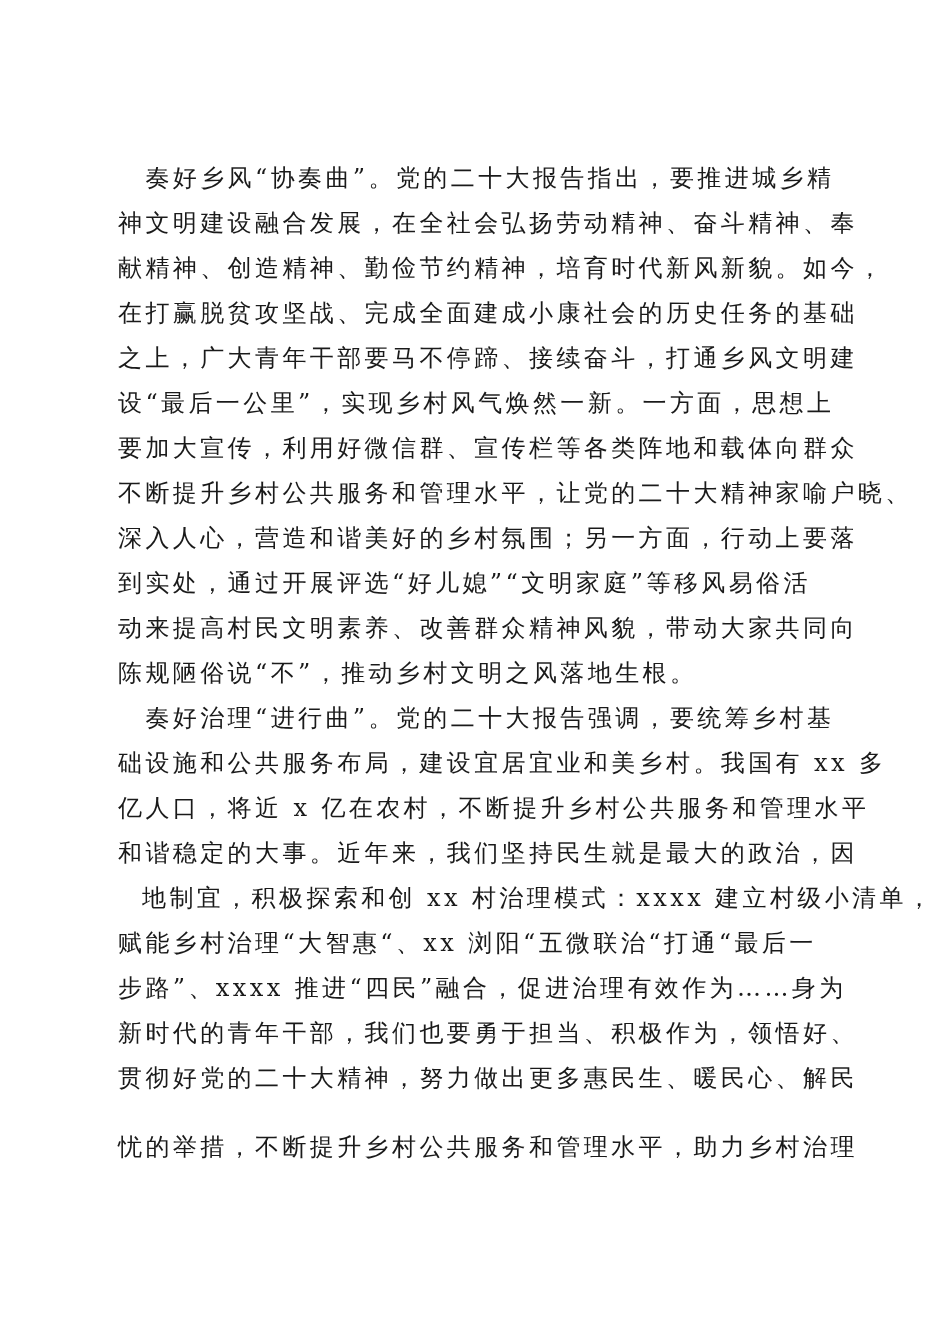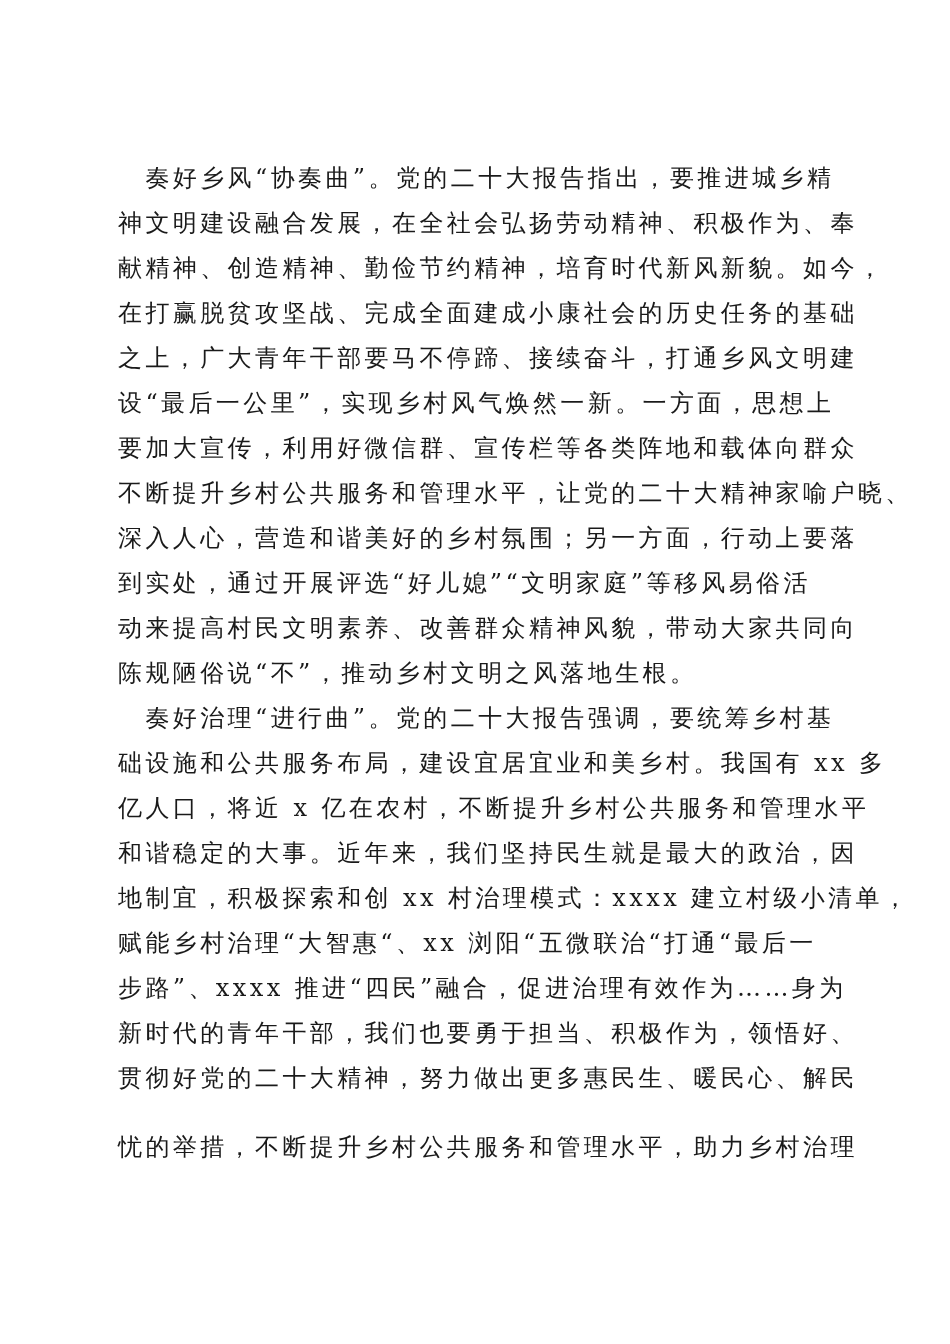--- a/index.html
+++ b/index.html
@@ -15,37 +15,37 @@
     white-space:nowrap;
     letter-spacing:3.4px;
   }
 </style>
 </head>
 <body>
 
 <div class="page">
   <div>
     <div class="line" style="top:147px;">　奏好乡风“协奏曲”。党的二十大报告指出，要推进城乡精</div>
-    <div class="line" style="top:192px;">神文明建设融合发展，在全社会弘扬劳动精神、积极作为、奉</div>
+    <div class="line" style="top:192px;">神文明建设融合发展，在全社会弘扬劳动精神、奋斗精神、奉</div>
     <div class="line" style="top:237px;">献精神、创造精神、勤俭节约精神，培育时代新风新貌。如今，</div>
     <div class="line" style="top:282px;">在打赢脱贫攻坚战、完成全面建成小康社会的历史任务的基础</div>
     <div class="line" style="top:327px;">之上，广大青年干部要马不停蹄、接续奋斗，打通乡风文明建</div>
     <div class="line" style="top:372px;">设“最后一公里”，实现乡村风气焕然一新。一方面，思想上</div>
     <div class="line" style="top:417px;text-align:right;">要加大宣传，利用好微信群、宣传栏等各类阵地和载体向群众</div>
     <div class="line" style="top:462px;">不断提升乡村公共服务和管理水平，让党的二十大精神家喻户晓、</div>
     <div class="line" style="top:507px;">深入人心，营造和谐美好的乡村氛围；另一方面，行动上要落</div>
     <div class="line" style="top:552px;">到实处，通过开展评选“好儿媳”“文明家庭”等移风易俗活</div>
     <div class="line" style="top:597px;">动来提高村民文明素养、改善群众精神风貌，带动大家共同向</div>
     <div class="line" style="top:642px;">陈规陋俗说“不”，推动乡村文明之风落地生根。</div>
   </div>
   <div>
     <div class="line" style="top:687px;">　奏好治理“进行曲”。党的二十大报告强调，要统筹乡村基</div>
     <div class="line" style="top:732px;">础设施和公共服务布局，建设宜居宜业和美乡村。我国有 xx 多</div>
     <div class="line" style="top:777px;">亿人口，将近 x 亿在农村，不断提升乡村公共服务和管理水平</div>
     <div class="line" style="top:822px;">和谐稳定的大事。近年来，我们坚持民生就是最大的政治，因</div>
-    <div class="line" style="top:867px;">地制宜，积极探索和创 xx 村治理模式：xxxx 建立村级小清单，</div>
+    <div class="line" style="top:867px;margin-left:24px;">地制宜，积极探索和创 xx 村治理模式：xxxx 建立村级小清单，</div>
     <div class="line" style="top:912px;">赋能乡村治理“大智惠“、xx 浏阳“五微联治“打通“最后一</div>
     <div class="line" style="top:957px;">步路”、xxxx 推进“四民”融合，促进治理有效作为……身为</div>
     <div class="line" style="top:1002px;">新时代的青年干部，我们也要勇于担当、积极作为，领悟好、</div>
     <div class="line" style="top:1047px;">贯彻好党的二十大精神，努力做出更多惠民生、暖民心、解民</div>
     <div class="line" style="top:1092px;margin-top:24px;">忧的举措，不断提升乡村公共服务和管理水平，助力乡村治理</div>
   </div>
 </div>
 
 </body></html>

